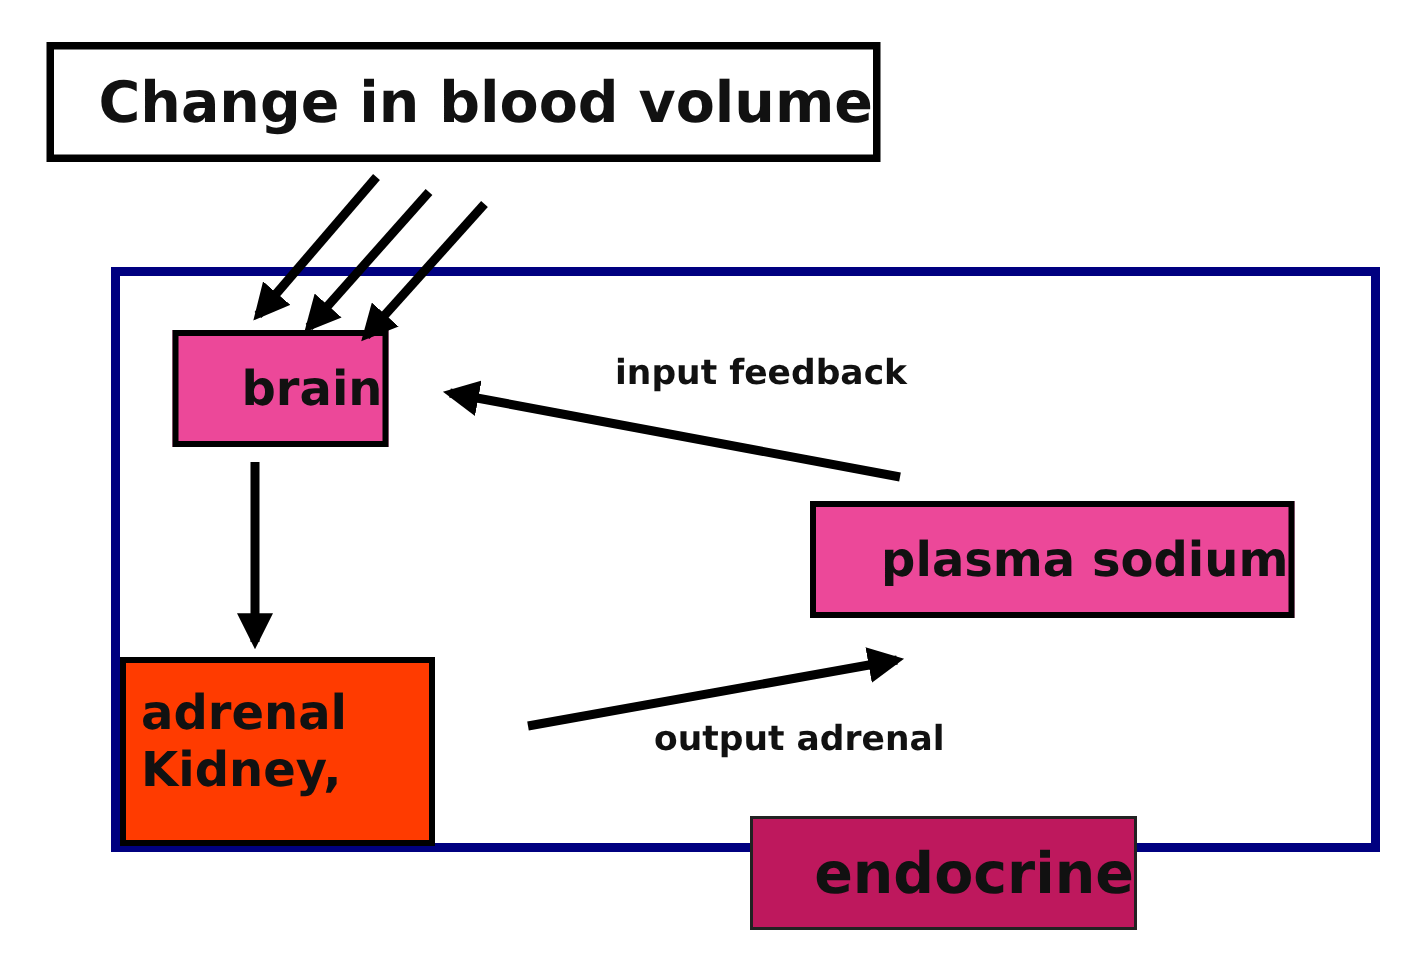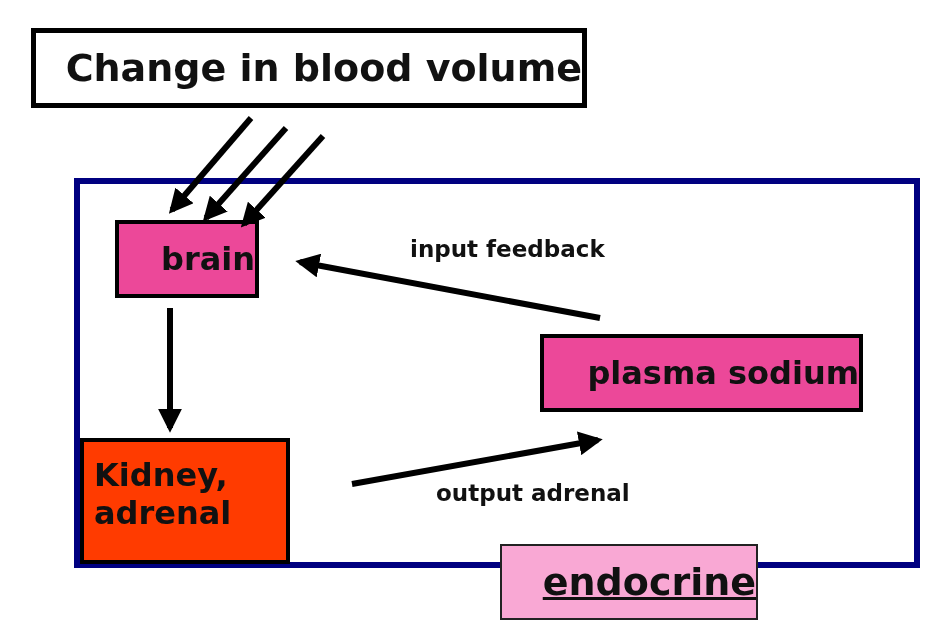--- a/index.html
+++ b/index.html
@@ -32,26 +32,26 @@
 <div id="brain" class="abs box">
   <span>brain</span>
 </div>
 
 <div id="sodium" class="abs box">
   <span>plasma sodium</span>
 </div>
 
 <div id="kidney" class="abs box" style="background: rgb(255, 59, 0);">
   <div>
+    <span>adrenal</span>
     <span>Kidney,</span>
-    <span>adrenal</span>
   </div>
 </div>
 
-<div id="endocrine" class="abs box" style="background: #f9a8d4; text-decoration: underline;">
+<div id="endocrine" class="abs box" style="background: #be185d;">
   <span>endocrine</span>
 </div>
 
 <div id="lbl-input" class="abs label">input feedback</div>
 <div id="lbl-output" class="abs label">output adrenal</div>
 
 <svg id="arrows" width="948" height="638">
   <defs>
     <marker id="ah" viewBox="0 0 10 10" refX="8" refY="5" markerWidth="4" markerHeight="4" orient="auto">
       <path d="M0,0 L10,5 L0,10 z" fill="#000"></path>

